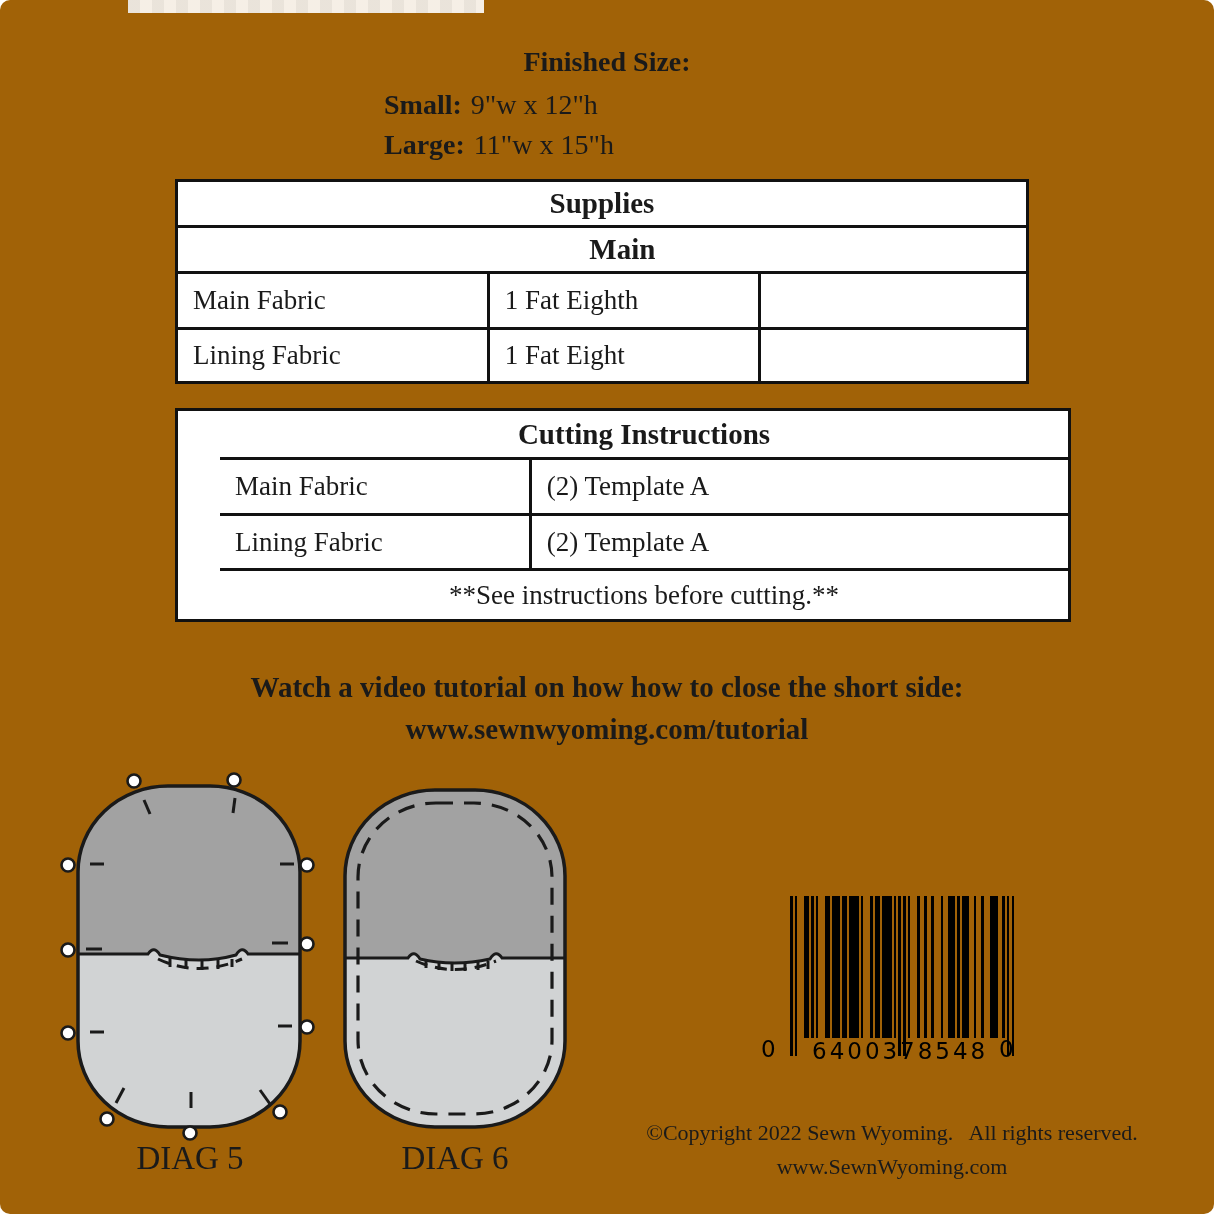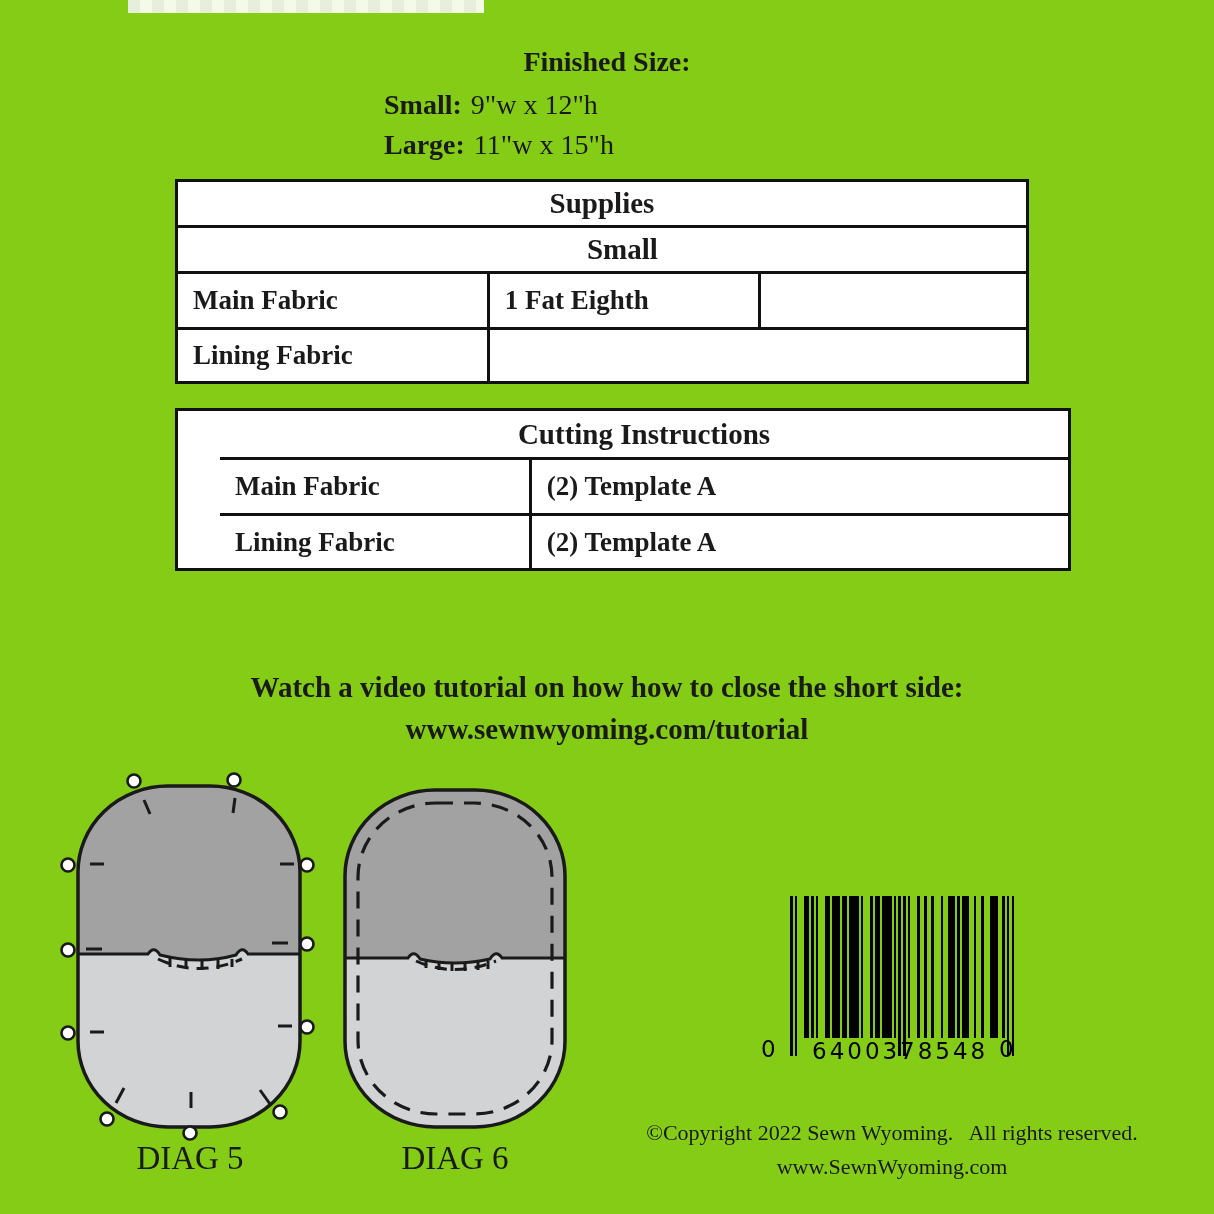--- a/index.html
+++ b/index.html
@@ -1,19 +1,20 @@
 <!DOCTYPE html>
 <html style="--diagram-dark: #a2a2a2; --diagram-light: #d1d3d4; --line-black: #1a1a1a;"><head>
 <meta charset="utf-8">
 <style>
   html,body{margin:0;padding:0;background:#fff;}
   .page{
-    position:relative; width:1214px; height:1214px; background:#84cc16;
+    position:relative; width:1214px; height:1214px; background:#a16207;
     font-family:"Liberation Serif","DejaVu Serif",serif; color:#1a1a1a;
     overflow:hidden;
+    border-radius:10px;
   }
   .abs{position:absolute;}
   .bold{font-weight:bold;}
   .center-text{text-align:center;}
 
   
   .top-artifact{
     left:128px; top:0; width:356px; height:13px;
     background:repeating-linear-gradient(90deg,#f2f2f2 0 12px,#ffffff 12px 24px);
     opacity:.9;
@@ -24,21 +25,21 @@
   .fs-line{left:384px; font-size:28px;}
   .fs-line .val{margin-left:9px;}
 
   
   .tbl{border:3px solid #111; background:#fff; font-size:27px;}
   .trow{display:flex; align-items:stretch;}
   .trow + .trow{border-top:3px solid #111;}
   .tcell{display:flex; align-items:center; box-sizing:border-box; overflow:hidden;}
   .tcell.full{width:100%; justify-content:center;text-align:center;}
   .tcell.cc{justify-content:center;}
-  .tcell.pad{padding-left:15px;font-weight:bold;}
+  .tcell.pad{padding-left:15px;}
   .vline{border-left:3px solid #111;}
   .c1{width:36.4%;} .c2{width:32%;} .c3{flex:1;}
   .k1{width:36.4%;} .k2{flex:1;}
   .supplies{left:175px; top:179px; width:848px;}
   .cutting{left:175px; top:408px; width:848px;padding-left:42px;}
   .rh-title{height:43px; font-size:29px;}
   .rh-head{height:43px; font-size:29px;}
   .rh-d1{height:53px;} .rh-d2{height:51px;}
   .kh-title{height:46px; font-size:29px;}
   .kh-d1{height:53px;} .kh-d2{height:52px;} .kh-note{height:48px;}
@@ -89,44 +90,48 @@
   <div class="abs fs-line" style="top:129px;">
     <span class="bold">Large:</span><span class="val">11"w x 15"h</span>
   </div>
 
   <div class="abs tbl supplies">
     <div class="trow rh-title">
       <div class="tcell full bold">Supplies</div>
     </div>
     <div class="trow rh-head">
       <div class="tcell c1"></div>
-      <div class="tcell c2 cc bold">Small</div>
+      <div class="tcell c2 cc bold">Main</div>
     </div>
     <div class="trow rh-d1">
       <div class="tcell c1 pad">Main Fabric</div>
       <div class="tcell c2 pad vline">1 Fat Eighth</div>
       <div class="tcell c3 pad vline"></div>
     </div>
     <div class="trow rh-d2">
       <div class="tcell c1 pad">Lining Fabric</div>
+      <div class="tcell c2 pad vline">1 Fat Eight</div>
       <div class="tcell c3 pad vline"></div>
     </div>
   </div>
 
   <div class="abs tbl cutting">
     <div class="trow kh-title">
       <div class="tcell full bold">Cutting Instructions</div>
     </div>
     <div class="trow kh-d1">
       <div class="tcell k1 pad">Main Fabric</div>
       <div class="tcell k2 pad vline">(2) Template A</div>
     </div>
     <div class="trow kh-d2">
       <div class="tcell k1 pad">Lining Fabric</div>
       <div class="tcell k2 pad vline">(2) Template A</div>
+    </div>
+    <div class="trow kh-note">
+      <div class="tcell full">**See instructions before cutting.**</div>
     </div>
   </div>
 
   <div class="abs tutorial center-text">
     <div>Watch a video tutorial on how how to close the short side:</div>
     <div>www.sewnwyoming.com/tutorial</div>
   </div>
 
   <svg class="diag" style="left:50px; top:770px;" width="270" height="412" viewBox="0 0 270 412">
     <defs>

